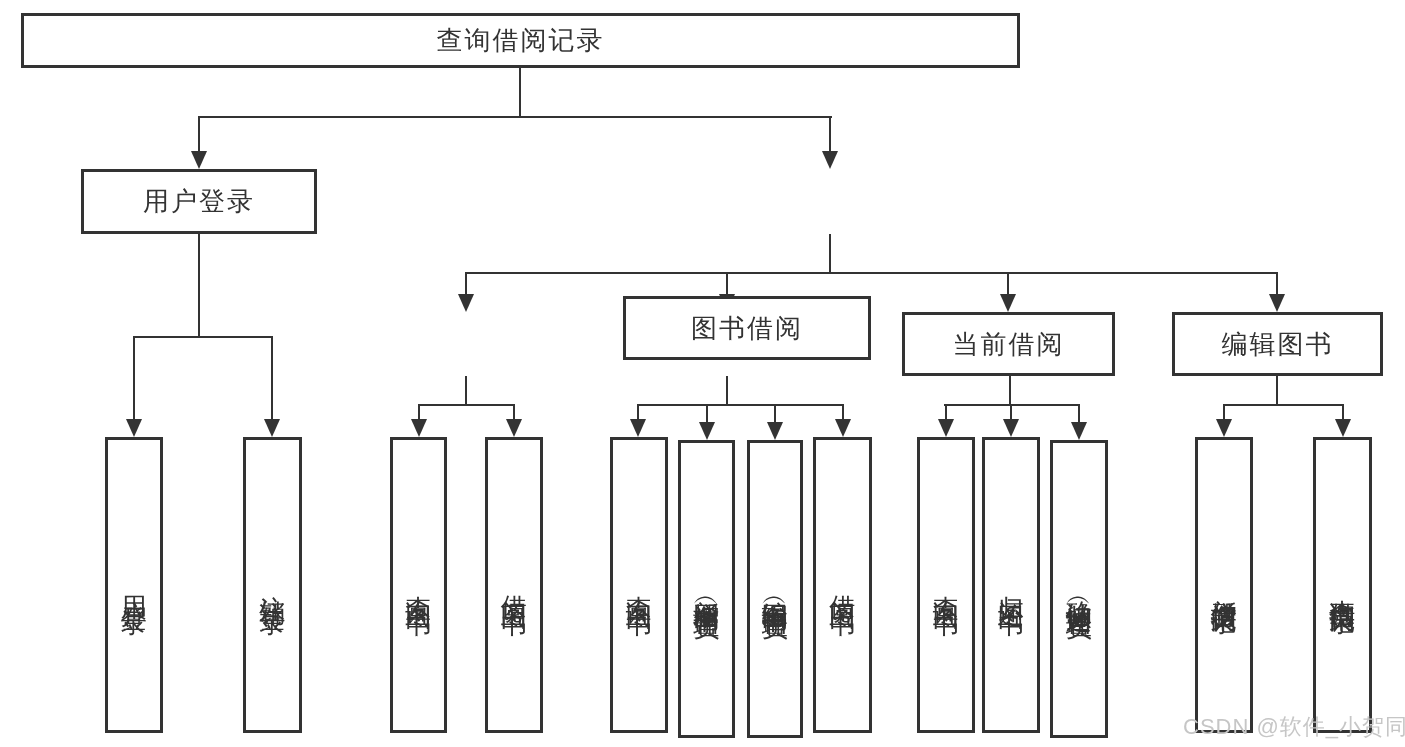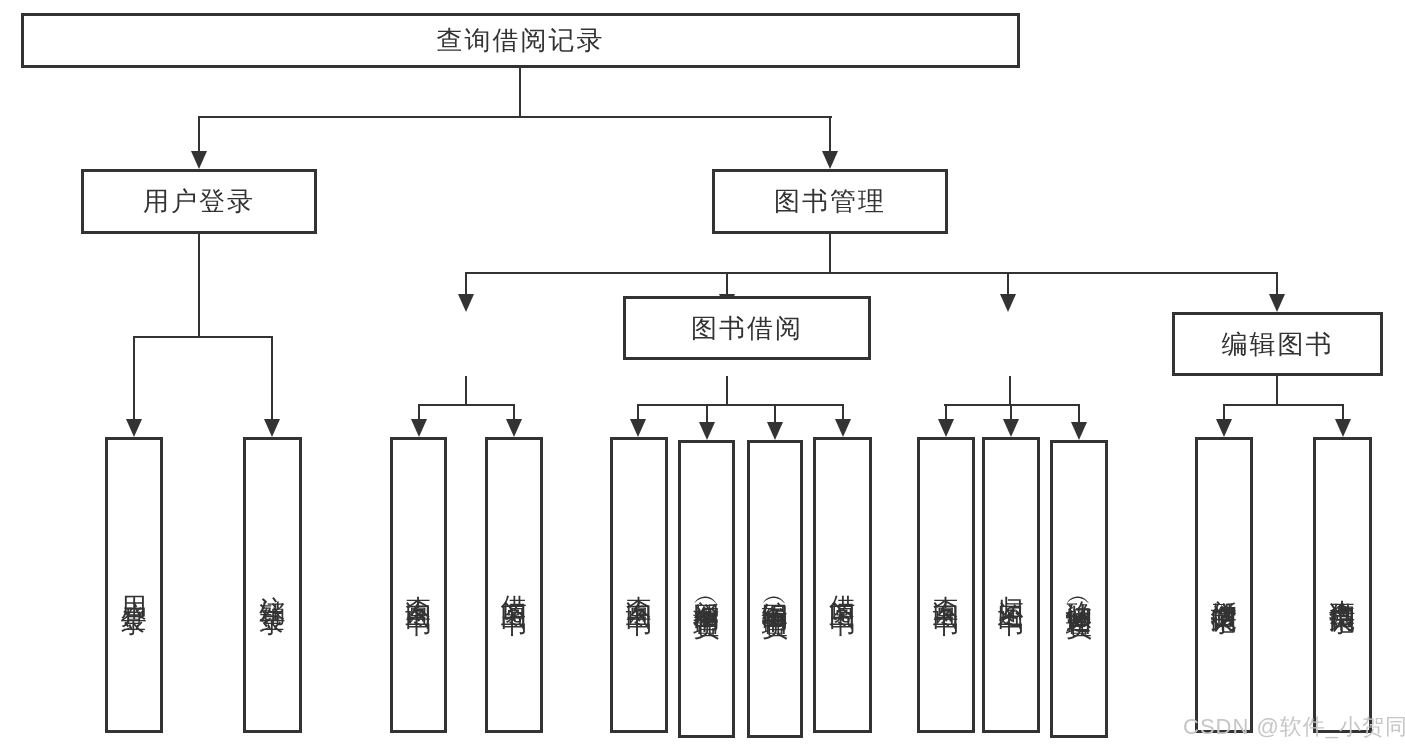--- a/index.html
+++ b/index.html
@@ -56,41 +56,41 @@
   <div class="node" style="left:21px;top:13px;width:999px;height:55px">查询借阅记录</div>
 
   <div class="vline" style="left:519px;top:66px;width:2px;height:51px"></div>
   <div class="hline" style="left:198px;top:116px;width:634px;height:2px"></div>
   <div class="vline" style="left:198px;top:116px;width:2px;height:38px"></div>
   <div class="arrow" style="left:191px;top:151px"></div>
   <div class="vline" style="left:829px;top:116px;width:2px;height:38px"></div>
   <div class="arrow" style="left:822px;top:151px"></div>
 
   <div class="node" style="left:81px;top:169px;width:236px;height:65px">用户登录</div>
-  <div class="node" style="left:712px;top:169px;width:236px;height:65px">图书管理</div>
 
   <div class="vline" style="left:198px;top:234px;width:2px;height:103px"></div>
   <div class="hline" style="left:133px;top:336px;width:140px;height:2px"></div>
   <div class="vline" style="left:133px;top:336px;width:2px;height:83px"></div>
   <div class="arrow" style="left:126px;top:419px"></div>
   <div class="vline" style="left:271px;top:336px;width:2px;height:83px"></div>
   <div class="arrow" style="left:264px;top:419px"></div>
 
   <div class="vline" style="left:829px;top:234px;width:2px;height:40px"></div>
   <div class="hline" style="left:465px;top:272px;width:813px;height:2px"></div>
   <div class="vline" style="left:465px;top:272px;width:2px;height:22px"></div>
   <div class="arrow" style="left:458px;top:294px"></div>
   <div class="vline" style="left:726px;top:272px;width:2px;height:22px"></div>
   <div class="arrow" style="left:719px;top:294px"></div>
   <div class="vline" style="left:1007px;top:272px;width:2px;height:22px"></div>
   <div class="arrow" style="left:1000px;top:294px"></div>
   <div class="vline" style="left:1276px;top:272px;width:2px;height:22px"></div>
   <div class="arrow" style="left:1269px;top:294px"></div>
 
   <div class="node" style="left:623px;top:296px;width:248px;height:64px">图书借阅</div>
+  <div class="node" style="left:902px;top:312px;width:213px;height:64px">当前借阅</div>
   <div class="node" style="left:1172px;top:312px;width:211px;height:64px">编辑图书</div>
 
   <div class="vline" style="left:465px;top:376px;width:2px;height:29px"></div>
   <div class="hline" style="left:418px;top:404px;width:97px;height:2px"></div>
   <div class="vline" style="left:418px;top:404px;width:2px;height:15px"></div>
   <div class="arrow" style="left:411px;top:419px"></div>
   <div class="vline" style="left:513px;top:404px;width:2px;height:15px"></div>
   <div class="arrow" style="left:506px;top:419px"></div>
 
   <div class="vline" style="left:726px;top:376px;width:2px;height:29px"></div>

